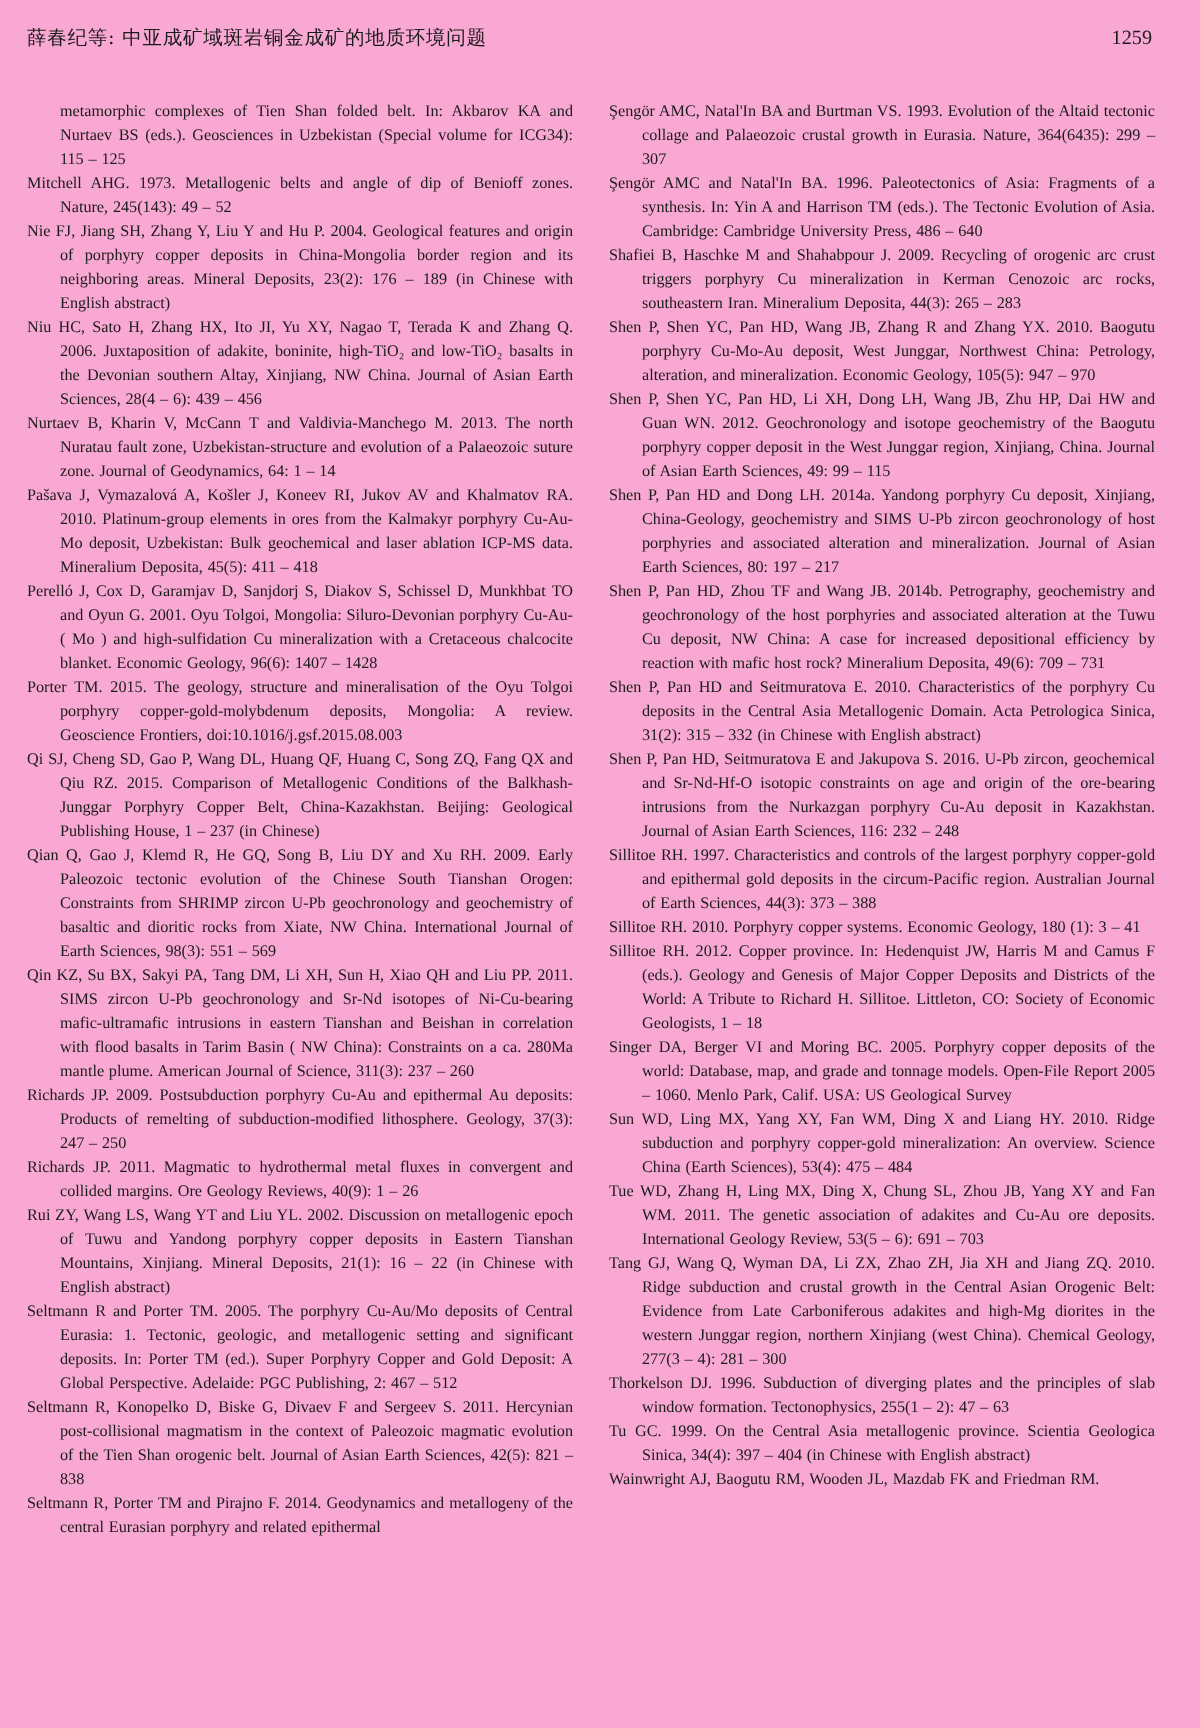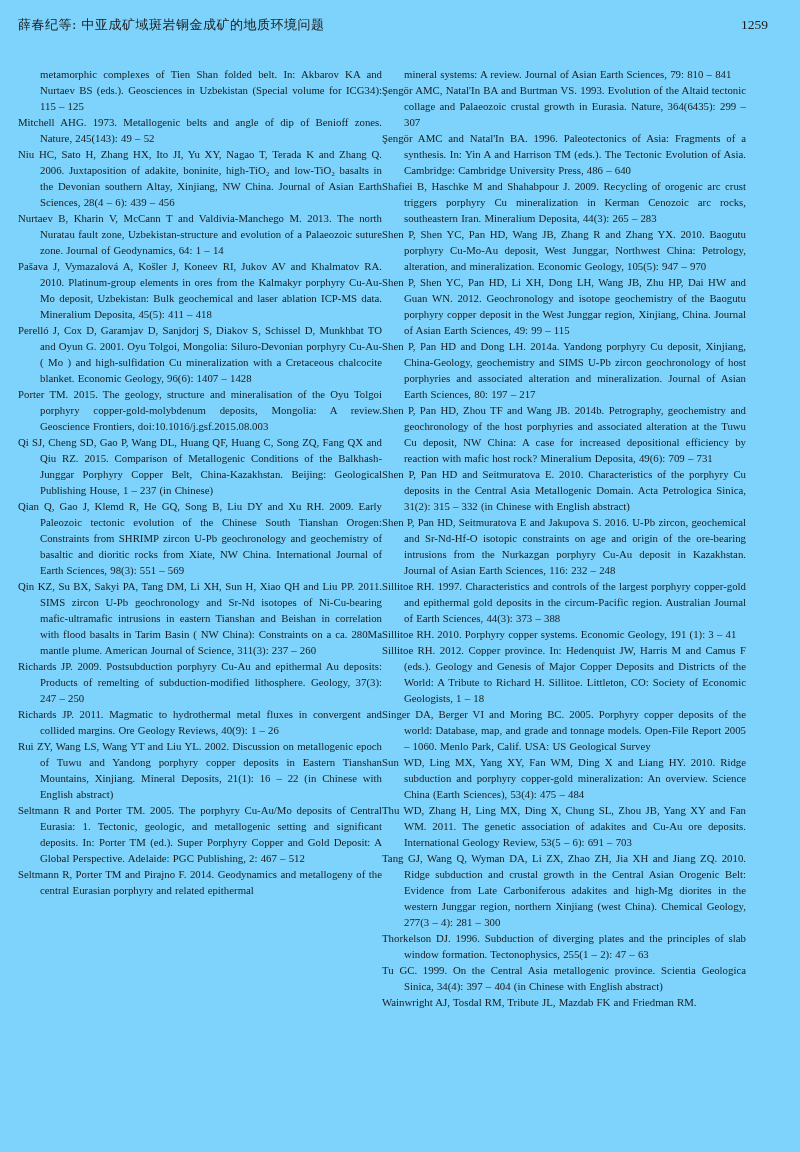--- a/index.html
+++ b/index.html
@@ -2,21 +2,21 @@
 <html><head>
 <meta charset="utf-8">
 <style>
   html, body { margin: 0; padding: 0; background: #ffffff; }
   .page {
     position: relative;
     width: 800px;
     height: 1152px;
     box-sizing: border-box;
     padding: 12px 30px 0 18px;
-    background: #7dd3fc;
+    background: #f9a8d4;
     font-family: "Liberation Serif", "DejaVu Serif", serif;
     color: #1b1b1b;
     overflow: hidden;
   }
   .header {
     display: flex;
     justify-content: space-between;
     align-items: baseline;
     font-size: 13px;
     padding-top: 4px;
@@ -25,20 +25,21 @@
     font-family: "DejaVu Serif", "Liberation Serif", serif;
     letter-spacing: 0.5px;
   }
   .header-page {
     font-size: 13.5px;
     padding-right: 2px;
     text-align: right;
   }
   .columns {
     display: flex;
+    gap: 24px;
     margin-top: 32px;
   }
   .col {
     width: 364px;
     font-size: 10.8px;
     line-height: 16px;
     text-align: justify;
   }
   .ref {
     margin: 0;
@@ -55,50 +56,51 @@
 
 <div class="page">
   <div class="header">
     <span class="header-title">薛春纪等: 中亚成矿域斑岩铜金成矿的地质环境问题</span>
     <span class="header-page">1259</span>
   </div>
   <div class="columns">
     <div class="col">
         <p class="ref cont">metamorphic complexes of Tien Shan folded belt. In: Akbarov KA and Nurtaev BS (eds.). Geosciences in Uzbekistan (Special volume for ICG34): 115 – 125</p>
         <p class="ref">Mitchell AHG. 1973. Metallogenic belts and angle of dip of Benioff zones. Nature, 245(143): 49 – 52</p>
+        <p class="ref">Nie FJ, Jiang SH, Zhang Y, Liu Y and Hu P. 2004. Geological features and origin of porphyry copper deposits in China-Mongolia border region and its neighboring areas. Mineral Deposits, 23(2): 176 – 189 (in Chinese with English abstract)</p>
         <p class="ref">Niu HC, Sato H, Zhang HX, Ito JI, Yu XY, Nagao T, Terada K and Zhang Q. 2006. Juxtaposition of adakite, boninite, high-TiO₂ and low-TiO₂ basalts in the Devonian southern Altay, Xinjiang, NW China. Journal of Asian Earth Sciences, 28(4 – 6): 439 – 456</p>
         <p class="ref">Nurtaev B, Kharin V, McCann T and Valdivia-Manchego M. 2013. The north Nuratau fault zone, Uzbekistan-structure and evolution of a Palaeozoic suture zone. Journal of Geodynamics, 64: 1 – 14</p>
         <p class="ref">Pašava J, Vymazalová A, Košler J, Koneev RI, Jukov AV and Khalmatov RA. 2010. Platinum-group elements in ores from the Kalmakyr porphyry Cu-Au-Mo deposit, Uzbekistan: Bulk geochemical and laser ablation ICP-MS data. Mineralium Deposita, 45(5): 411 – 418</p>
         <p class="ref">Perelló J, Cox D, Garamjav D, Sanjdorj S, Diakov S, Schissel D, Munkhbat TO and Oyun G. 2001. Oyu Tolgoi, Mongolia: Siluro-Devonian porphyry Cu-Au-( Mo ) and high-sulfidation Cu mineralization with a Cretaceous chalcocite blanket. Economic Geology, 96(6): 1407 – 1428</p>
         <p class="ref">Porter TM. 2015. The geology, structure and mineralisation of the Oyu Tolgoi porphyry copper-gold-molybdenum deposits, Mongolia: A review. Geoscience Frontiers, doi:10.1016/j.gsf.2015.08.003</p>
         <p class="ref">Qi SJ, Cheng SD, Gao P, Wang DL, Huang QF, Huang C, Song ZQ, Fang QX and Qiu RZ. 2015. Comparison of Metallogenic Conditions of the Balkhash-Junggar Porphyry Copper Belt, China-Kazakhstan. Beijing: Geological Publishing House, 1 – 237 (in Chinese)</p>
         <p class="ref">Qian Q, Gao J, Klemd R, He GQ, Song B, Liu DY and Xu RH. 2009. Early Paleozoic tectonic evolution of the Chinese South Tianshan Orogen: Constraints from SHRIMP zircon U-Pb geochronology and geochemistry of basaltic and dioritic rocks from Xiate, NW China. International Journal of Earth Sciences, 98(3): 551 – 569</p>
         <p class="ref">Qin KZ, Su BX, Sakyi PA, Tang DM, Li XH, Sun H, Xiao QH and Liu PP. 2011. SIMS zircon U-Pb geochronology and Sr-Nd isotopes of Ni-Cu-bearing mafic-ultramafic intrusions in eastern Tianshan and Beishan in correlation with flood basalts in Tarim Basin ( NW China): Constraints on a ca. 280Ma mantle plume. American Journal of Science, 311(3): 237 – 260</p>
         <p class="ref">Richards JP. 2009. Postsubduction porphyry Cu-Au and epithermal Au deposits: Products of remelting of subduction-modified lithosphere. Geology, 37(3): 247 – 250</p>
         <p class="ref">Richards JP. 2011. Magmatic to hydrothermal metal fluxes in convergent and collided margins. Ore Geology Reviews, 40(9): 1 – 26</p>
         <p class="ref">Rui ZY, Wang LS, Wang YT and Liu YL. 2002. Discussion on metallogenic epoch of Tuwu and Yandong porphyry copper deposits in Eastern Tianshan Mountains, Xinjiang. Mineral Deposits, 21(1): 16 – 22 (in Chinese with English abstract)</p>
         <p class="ref">Seltmann R and Porter TM. 2005. The porphyry Cu-Au/Mo deposits of Central Eurasia: 1. Tectonic, geologic, and metallogenic setting and significant deposits. In: Porter TM (ed.). Super Porphyry Copper and Gold Deposit: A Global Perspective. Adelaide: PGC Publishing, 2: 467 – 512</p>
+        <p class="ref">Seltmann R, Konopelko D, Biske G, Divaev F and Sergeev S. 2011. Hercynian post-collisional magmatism in the context of Paleozoic magmatic evolution of the Tien Shan orogenic belt. Journal of Asian Earth Sciences, 42(5): 821 – 838</p>
         <p class="ref">Seltmann R, Porter TM and Pirajno F. 2014. Geodynamics and metallogeny of the central Eurasian porphyry and related epithermal</p>
       </div>
     <div class="col">
-        <p class="ref cont">mineral systems: A review. Journal of Asian Earth Sciences, 79: 810 – 841</p>
         <p class="ref">Şengör AMC, Natal'In BA and Burtman VS. 1993. Evolution of the Altaid tectonic collage and Palaeozoic crustal growth in Eurasia. Nature, 364(6435): 299 – 307</p>
         <p class="ref">Şengör AMC and Natal'In BA. 1996. Paleotectonics of Asia: Fragments of a synthesis. In: Yin A and Harrison TM (eds.). The Tectonic Evolution of Asia. Cambridge: Cambridge University Press, 486 – 640</p>
         <p class="ref">Shafiei B, Haschke M and Shahabpour J. 2009. Recycling of orogenic arc crust triggers porphyry Cu mineralization in Kerman Cenozoic arc rocks, southeastern Iran. Mineralium Deposita, 44(3): 265 – 283</p>
         <p class="ref">Shen P, Shen YC, Pan HD, Wang JB, Zhang R and Zhang YX. 2010. Baogutu porphyry Cu-Mo-Au deposit, West Junggar, Northwest China: Petrology, alteration, and mineralization. Economic Geology, 105(5): 947 – 970</p>
         <p class="ref">Shen P, Shen YC, Pan HD, Li XH, Dong LH, Wang JB, Zhu HP, Dai HW and Guan WN. 2012. Geochronology and isotope geochemistry of the Baogutu porphyry copper deposit in the West Junggar region, Xinjiang, China. Journal of Asian Earth Sciences, 49: 99 – 115</p>
         <p class="ref">Shen P, Pan HD and Dong LH. 2014a. Yandong porphyry Cu deposit, Xinjiang, China-Geology, geochemistry and SIMS U-Pb zircon geochronology of host porphyries and associated alteration and mineralization. Journal of Asian Earth Sciences, 80: 197 – 217</p>
         <p class="ref">Shen P, Pan HD, Zhou TF and Wang JB. 2014b. Petrography, geochemistry and geochronology of the host porphyries and associated alteration at the Tuwu Cu deposit, NW China: A case for increased depositional efficiency by reaction with mafic host rock? Mineralium Deposita, 49(6): 709 – 731</p>
         <p class="ref">Shen P, Pan HD and Seitmuratova E. 2010. Characteristics of the porphyry Cu deposits in the Central Asia Metallogenic Domain. Acta Petrologica Sinica, 31(2): 315 – 332 (in Chinese with English abstract)</p>
         <p class="ref">Shen P, Pan HD, Seitmuratova E and Jakupova S. 2016. U-Pb zircon, geochemical and Sr-Nd-Hf-O isotopic constraints on age and origin of the ore-bearing intrusions from the Nurkazgan porphyry Cu-Au deposit in Kazakhstan. Journal of Asian Earth Sciences, 116: 232 – 248</p>
         <p class="ref">Sillitoe RH. 1997. Characteristics and controls of the largest porphyry copper-gold and epithermal gold deposits in the circum-Pacific region. Australian Journal of Earth Sciences, 44(3): 373 – 388</p>
-        <p class="ref">Sillitoe RH. 2010. Porphyry copper systems. Economic Geology, 191 (1): 3 – 41</p>
+        <p class="ref">Sillitoe RH. 2010. Porphyry copper systems. Economic Geology, 180 (1): 3 – 41</p>
         <p class="ref">Sillitoe RH. 2012. Copper province. In: Hedenquist JW, Harris M and Camus F (eds.). Geology and Genesis of Major Copper Deposits and Districts of the World: A Tribute to Richard H. Sillitoe. Littleton, CO: Society of Economic Geologists, 1 – 18</p>
         <p class="ref">Singer DA, Berger VI and Moring BC. 2005. Porphyry copper deposits of the world: Database, map, and grade and tonnage models. Open-File Report 2005 – 1060. Menlo Park, Calif. USA: US Geological Survey</p>
         <p class="ref">Sun WD, Ling MX, Yang XY, Fan WM, Ding X and Liang HY. 2010. Ridge subduction and porphyry copper-gold mineralization: An overview. Science China (Earth Sciences), 53(4): 475 – 484</p>
-        <p class="ref">Thu WD, Zhang H, Ling MX, Ding X, Chung SL, Zhou JB, Yang XY and Fan WM. 2011. The genetic association of adakites and Cu-Au ore deposits. International Geology Review, 53(5 – 6): 691 – 703</p>
+        <p class="ref">Tue WD, Zhang H, Ling MX, Ding X, Chung SL, Zhou JB, Yang XY and Fan WM. 2011. The genetic association of adakites and Cu-Au ore deposits. International Geology Review, 53(5 – 6): 691 – 703</p>
         <p class="ref">Tang GJ, Wang Q, Wyman DA, Li ZX, Zhao ZH, Jia XH and Jiang ZQ. 2010. Ridge subduction and crustal growth in the Central Asian Orogenic Belt: Evidence from Late Carboniferous adakites and high-Mg diorites in the western Junggar region, northern Xinjiang (west China). Chemical Geology, 277(3 – 4): 281 – 300</p>
         <p class="ref">Thorkelson DJ. 1996. Subduction of diverging plates and the principles of slab window formation. Tectonophysics, 255(1 – 2): 47 – 63</p>
         <p class="ref">Tu GC. 1999. On the Central Asia metallogenic province. Scientia Geologica Sinica, 34(4): 397 – 404 (in Chinese with English abstract)</p>
-        <p class="ref">Wainwright AJ, Tosdal RM, Tribute JL, Mazdab FK and Friedman RM.</p>
+        <p class="ref">Wainwright AJ, Baogutu RM, Wooden JL, Mazdab FK and Friedman RM.</p>
       </div>
   </div>
 </div>
 
 </body></html>

